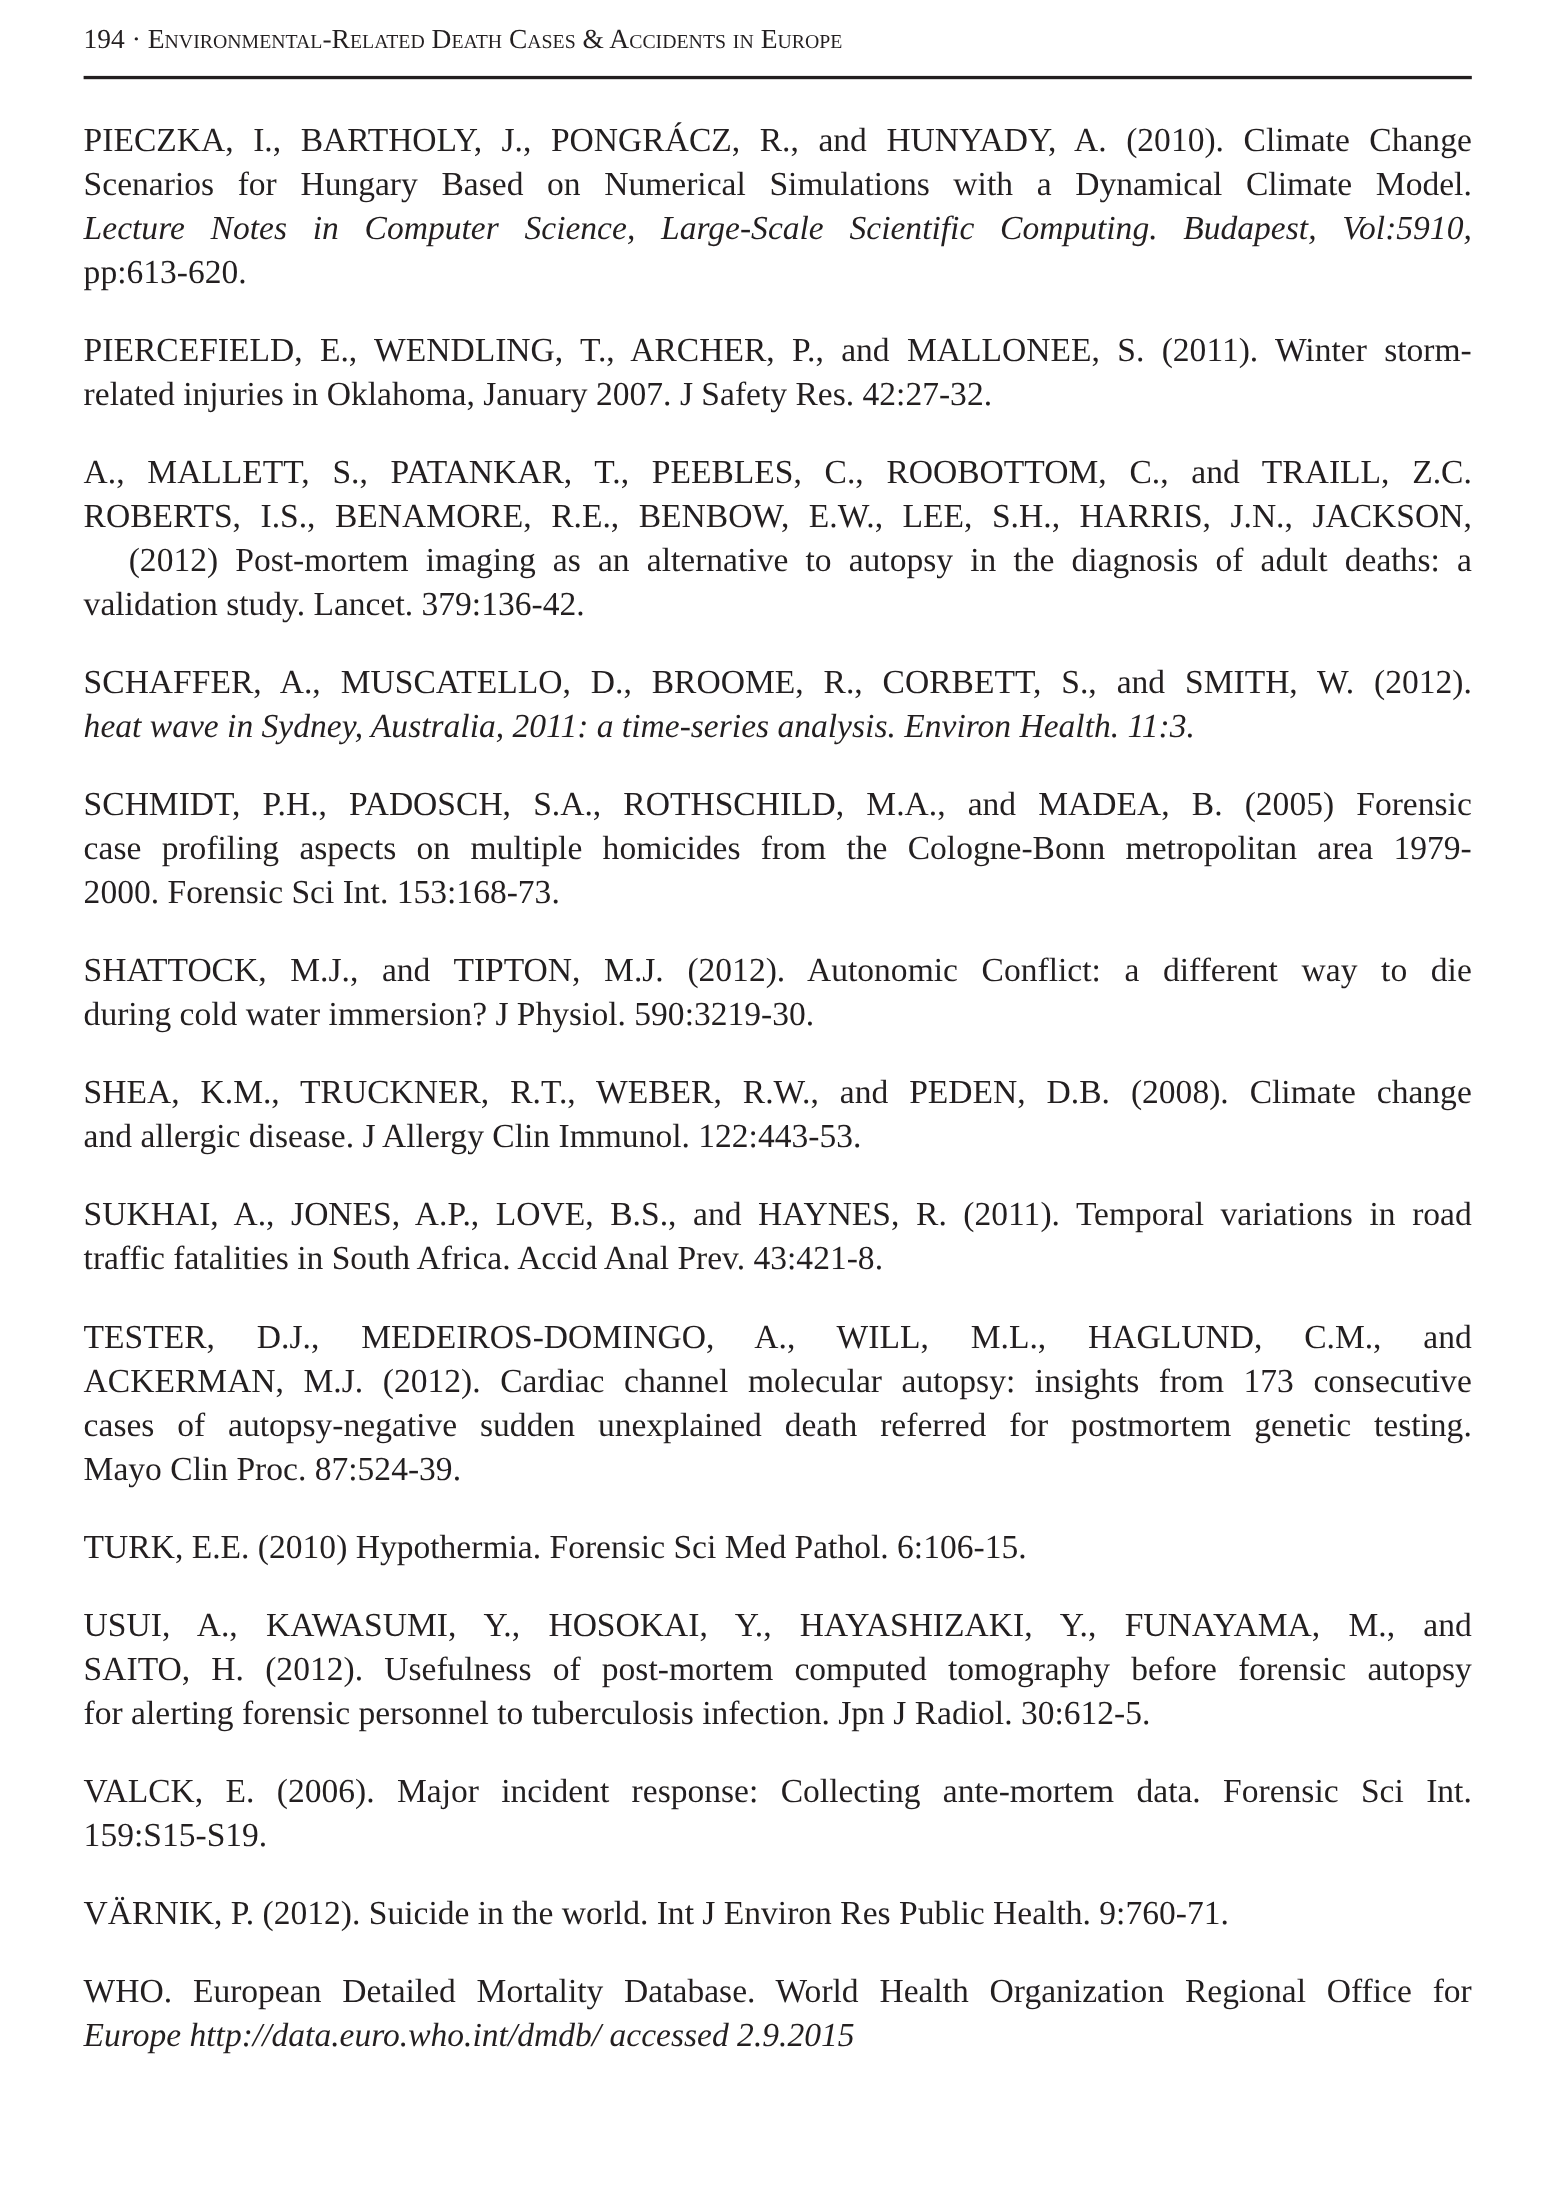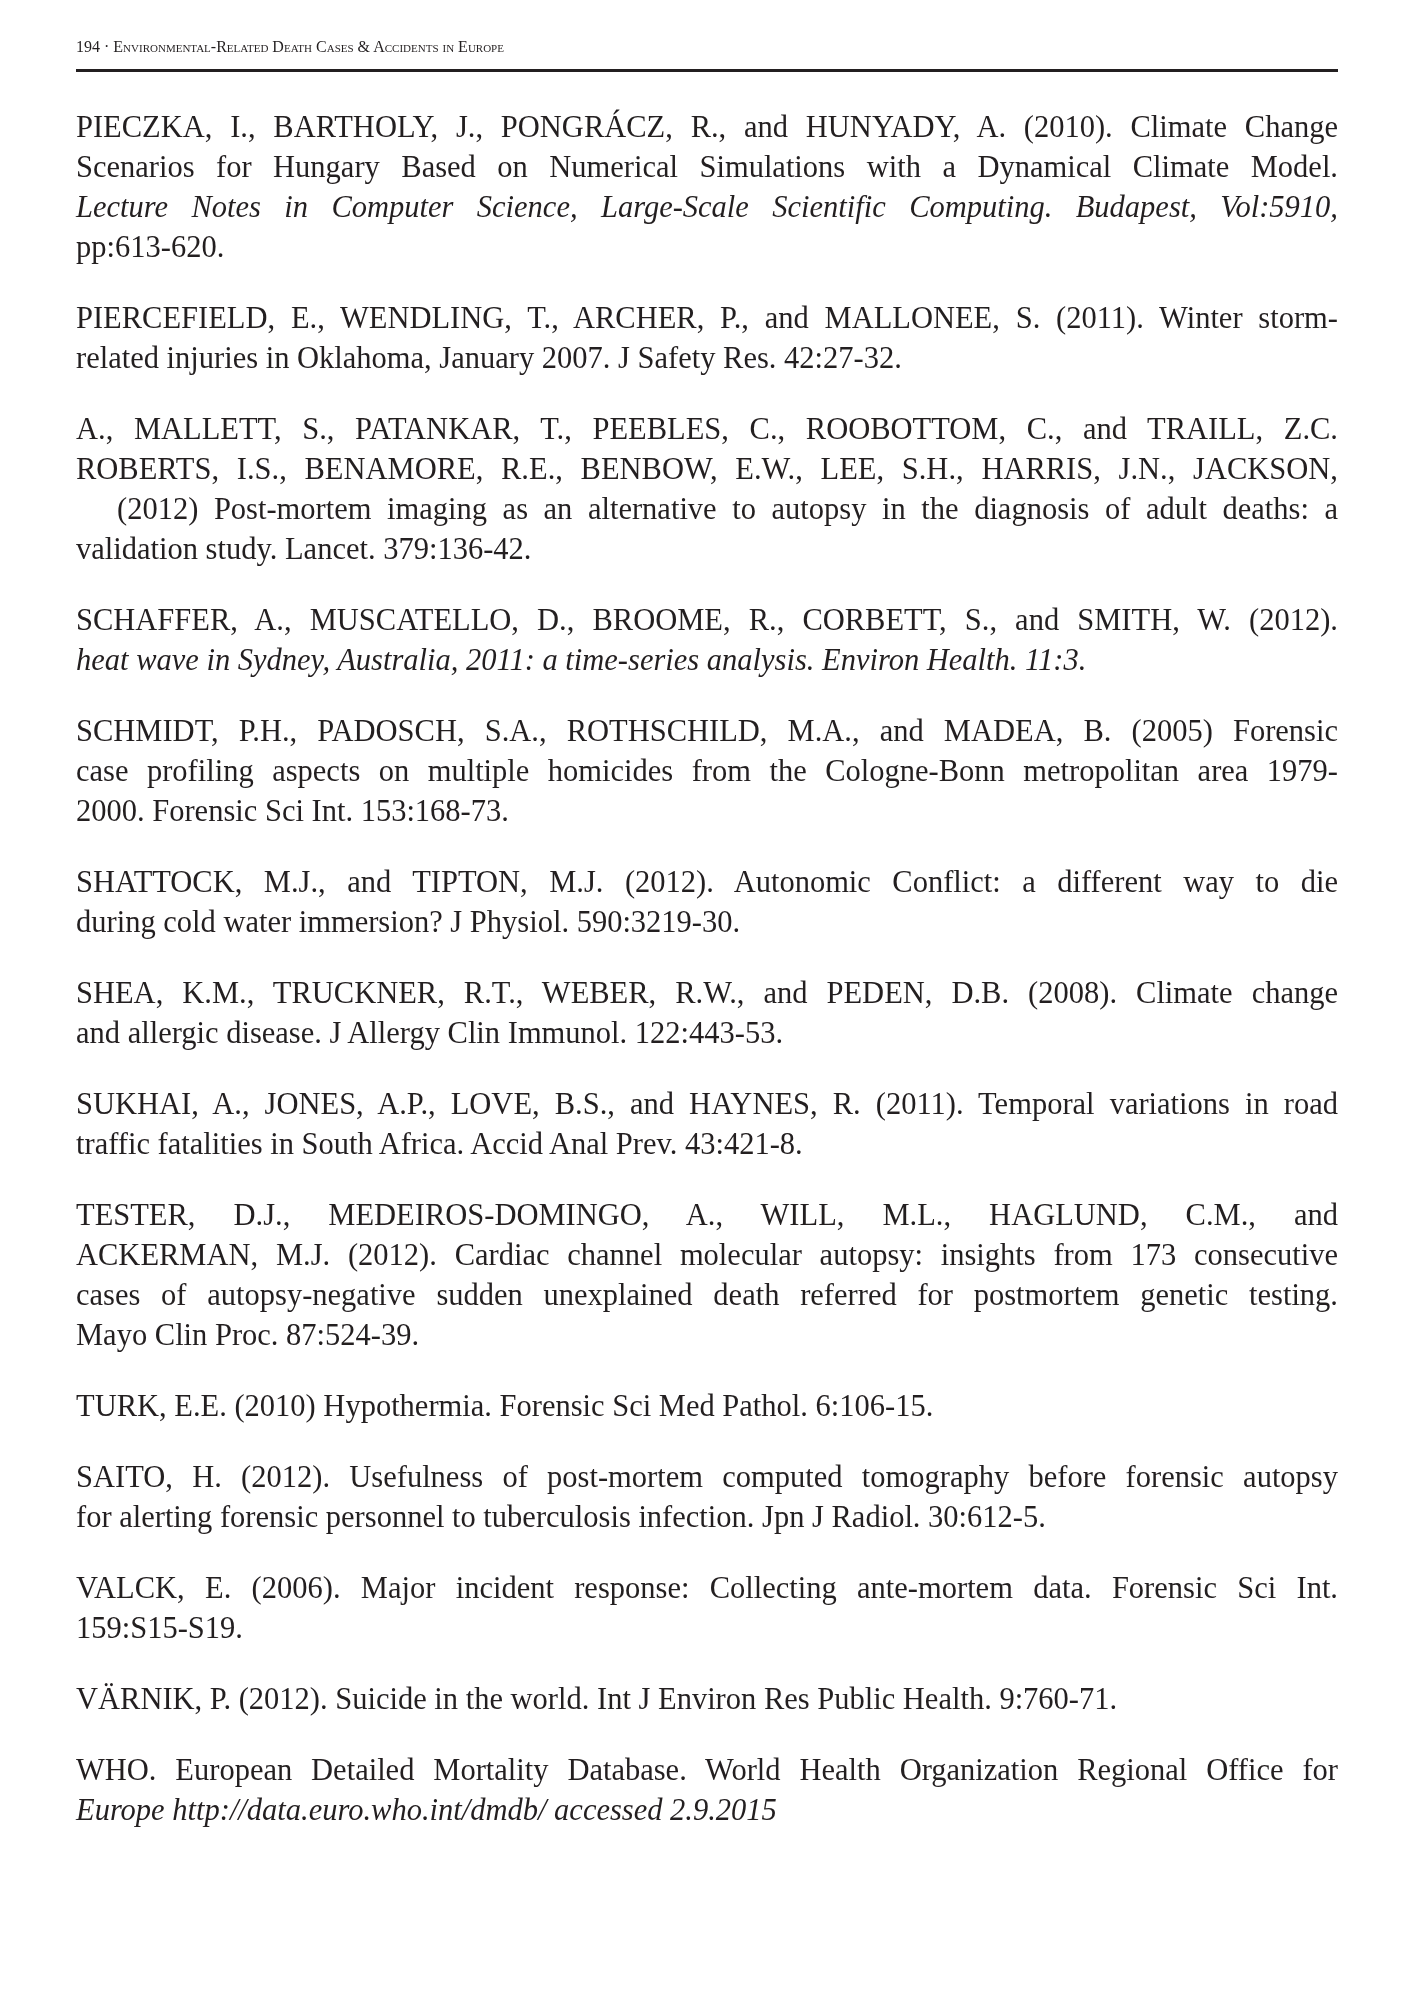--- a/index.html
+++ b/index.html
@@ -1,19 +1,19 @@
 <!DOCTYPE html>
 <html><head>
 <meta charset="utf-8">
 <style>
   html, body { margin: 0; padding: 0; background: #ffffff; }
   body { width: 1414px; height: 2006px; position: relative; overflow: hidden; }
   .page { position: absolute; left: 76px; top: 0; width: 1262px; color: #231f20;
           font-family: "Liberation Serif", "DejaVu Serif", serif; }
-  .running-head { position: absolute; top: 32px; left: 0; font-size: 16px; line-height: 30px;
+  .running-head { position: absolute; top: 22px; left: 0; font-size: 25px; line-height: 30px;
                   white-space: nowrap; letter-spacing: 0px; }
   .running-head .title { font-variant: small-caps; }
   .rule { position: absolute; top: 69px; left: 0; width: 1262px; height: 3px; background: #231f20; }
   .refs { position: absolute; top: 107px; left: 0; width: 1262px; }
   .ref { margin: 0 0 31px 0; font-size: 30.5px; line-height: 40px; }
   .ref .line { display: block; white-space: nowrap; text-align: justify; text-align-last: justify; height: 40px; overflow: visible; }
   .ref .line.last { text-align-last: left; }
 </style>
 </head>
 <body>
@@ -64,20 +64,21 @@
       <div class="ref">
         <span class="line" style="white-space: normal;">TESTER, D.J., MEDEIROS-DOMINGO, A., WILL, M.L., HAGLUND, C.M., and</span>
         <span class="line" style="white-space: normal;">ACKERMAN, M.J. (2012). Cardiac channel molecular autopsy: insights from 173 consecutive</span>
         <span class="line" style="white-space: normal;">cases of autopsy-negative sudden unexplained death referred for postmortem genetic testing.</span>
         <span class="line last" style="white-space: nowrap;">Mayo Clin Proc. 87:524-39.</span>
       </div>
       <div class="ref">
         <span class="line last" style="white-space: nowrap;">TURK, E.E. (2010) Hypothermia. Forensic Sci Med Pathol. 6:106-15.</span>
       </div>
       <div class="ref">
+        <span class="line" style="white-space: normal;">USUI, A., KAWASUMI, Y., HOSOKAI, Y., HAYASHIZAKI, Y., FUNAYAMA, M., and</span>
         <span class="line" style="white-space: normal;">SAITO, H. (2012). Usefulness of post-mortem computed tomography before forensic autopsy</span>
         <span class="line last" style="white-space: nowrap;">for alerting forensic personnel to tuberculosis infection. Jpn J Radiol. 30:612-5.</span>
       </div>
       <div class="ref">
         <span class="line" style="white-space: normal;">VALCK, E. (2006). Major incident response: Collecting ante-mortem data. Forensic Sci Int.</span>
         <span class="line last" style="white-space: nowrap;">159:S15-S19.</span>
       </div>
       <div class="ref">
         <span class="line last" style="white-space: nowrap;">VÄRNIK, P. (2012). Suicide in the world. Int J Environ Res Public Health. 9:760-71.</span>
       </div>

